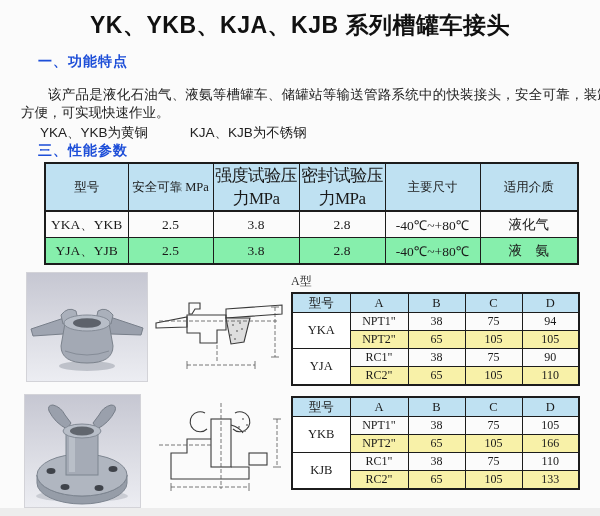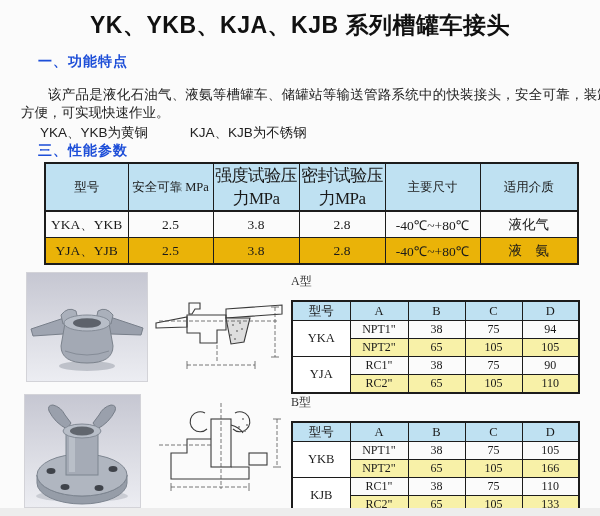--- a/index.html
+++ b/index.html
@@ -44,26 +44,26 @@
   .perf th,.perf td{
     border:1px solid #1c1c1c;text-align:center;vertical-align:middle;
     padding:0 1px;
   }
   .perf th{
     background:#bfe1f2;height:28px;font-size:12.5px;font-weight:normal;
     font-family:"Liberation Serif",serif;
   }
   .perf th:nth-child(3),.perf th:nth-child(4){font-size:17px;letter-spacing:-0.6px;}
   .perf td{height:25px;font-size:13.5px;}
-  .perf tr.yellow td{background:#eab308;margin-left:43px;}
+  .perf tr.yellow td{background:#86efac;margin-left:43px;}
   .perf thead tr{border-bottom:2px solid #1c1c1c;}
 
   
   .dim-block{position:absolute;left:291px;width:287px;}
-  .dim-label{font-size:12px;color:#333;height:14px;line-height:13px;margin-bottom:11px;
+  .dim-label{font-size:12px;color:#333;height:14px;line-height:13px;margin-bottom:3px;
     font-family:"Liberation Serif",serif;}
   .dim-table{width:287px;border:2px solid #1c1c1c;font-family:"Liberation Serif",serif;}
   .dim-table th,.dim-table td{
     border:1px solid #1c1c1c;text-align:center;vertical-align:middle;padding:0;
   }
   .dim-table th{background:#bfe1f2;height:18px;font-size:12.5px;font-weight:normal;}
   .dim-table td{height:17px;font-size:12px;}
   .dim-table tr.yellow td{background:#f8f1a8;}
   .dim-table td.model{background:#ffffff;font-size:12.5px;}
 
@@ -282,21 +282,20 @@
       <g stroke="#555" stroke-width="0.8">
         <line x1="122" y1="18" x2="130" y2="18"></line>
         <line x1="122" y1="66" x2="130" y2="66"></line>
         <line x1="20" y1="82" x2="20" y2="90"></line>
         <line x1="98" y1="82" x2="98" y2="90"></line>
       </g>
     </svg>
   </div>
 
   <div class="dim-block" style="top:396px">
-    <div class="dim-label">B型</div>
     <table class="dim-table">
       <colgroup>
           <col style="width:58px">
           <col style="width:58px">
           <col style="width:57px">
           <col style="width:57px">
           <col style="width:57px">
         </colgroup>
       <tbody>
           <tr>

